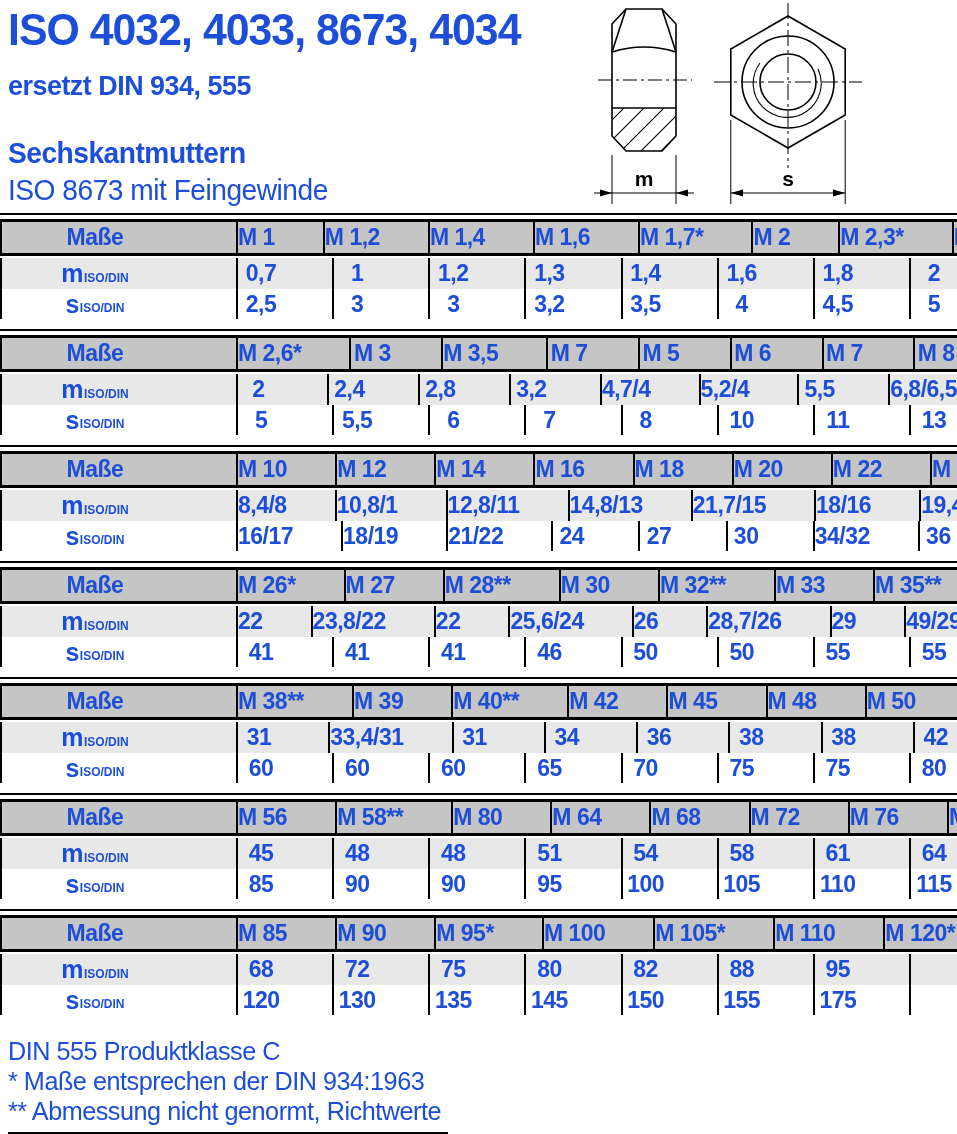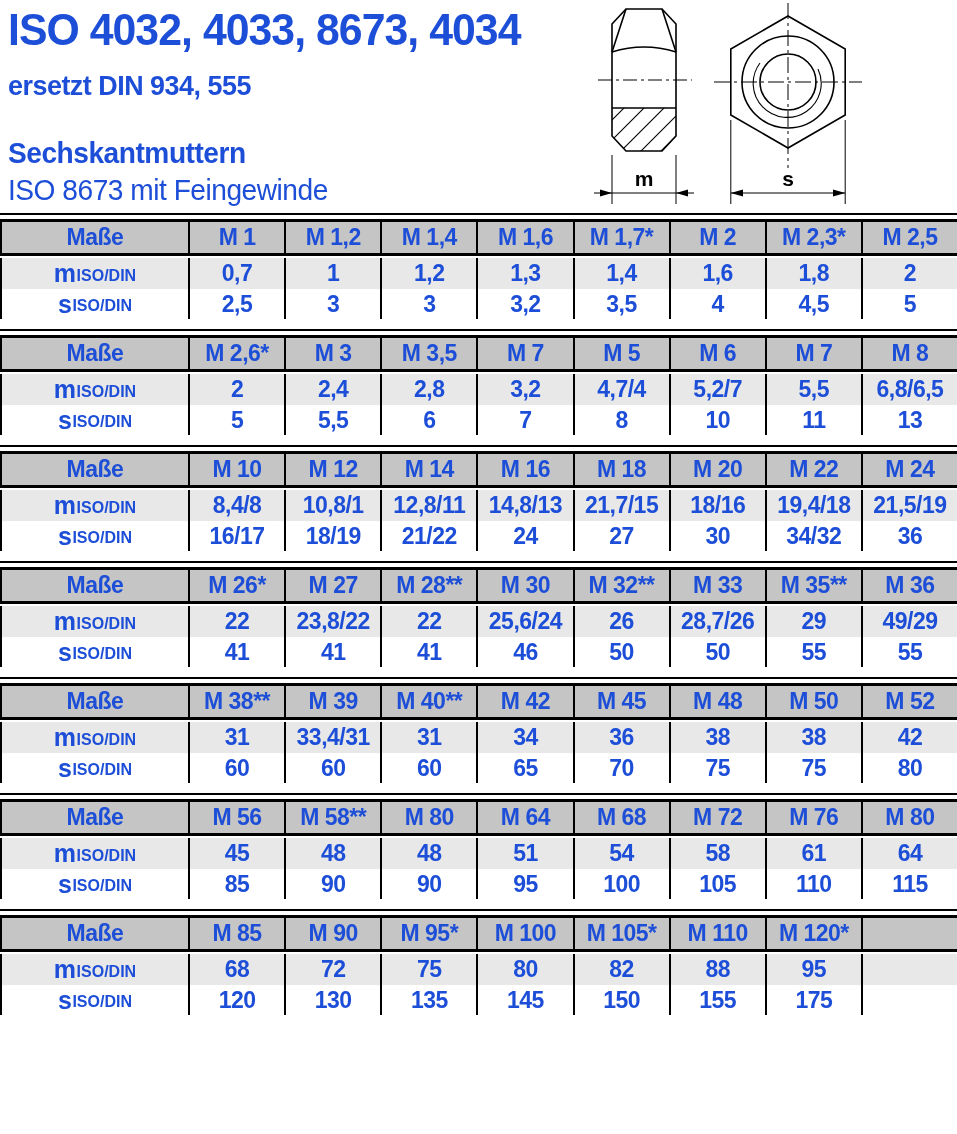--- a/index.html
+++ b/index.html
@@ -45,35 +45,35 @@
   .dim-text { font-family:"Liberation Sans", sans-serif; font-weight:700; font-size:21px; }
 
   
   .tables { position:absolute; left:0; top:213px; width:957px; }
   .dtable { margin-bottom:10px; }
   .rule { width:100%; background:#000; }
   .rule.thin  { height:2px; }
   .rule.thick { height:3px; }
   .gap4 { height:4px; }
   .gap2 { height:2px; }
-  .trow { display:grid; grid-template-columns:188px repeat(8, 1fr); align-items:stretch; }
+  .trow { display:grid; grid-template-columns:188px repeat(8, 1fr); align-items:stretch;gap:48px; }
   .trow.head { background:#c5c5c5; }
   .trow.mrow { background:#e8e8e8; }
   .trow.srow { background:#ffffff; }
   .cell {
     display:flex; align-items:center; justify-content:center;
     border-left:2px solid #000;
     font-size:23px; font-weight:700; letter-spacing:-.5px;
     height:31px; white-space:nowrap;
   }
   .trow.srow .cell { height:30px; }
   .trow .cell:first-child { border-left:2px solid #000; }
   .trow.head .cell { font-size:23px; }
   .label-base { font-size:25px; font-weight:700; }
-  .label-sub  { font-size:16px; font-weight:700; align-self:flex-end; margin-bottom:4px; margin-left:1px; letter-spacing:0; }
+  .label-sub  { font-size:12px; font-weight:700; align-self:flex-end; margin-bottom:4px; margin-left:1px; letter-spacing:0; }
 
   
   .footnotes { position:absolute; left:8px; top:1036px; width:600px; }
   .footnote { font-size:26px; font-weight:400; line-height:30px; letter-spacing:-.5px; white-space:nowrap;
               transform:scaleX(.97); transform-origin:left top; }
   .bottom-rule { margin-top:6px; width:440px; height:2px; background:#000; }
 </style>
 </head>
 <body>
 
@@ -202,21 +202,21 @@
         <div class="trow mrow">
           <div class="cell">
             <span class="label-base">m</span>
             <span class="label-sub">ISO/DIN</span>
           </div>
           <div class="cell">2</div>
           <div class="cell">2,4</div>
           <div class="cell">2,8</div>
           <div class="cell">3,2</div>
           <div class="cell">4,7/4</div>
-          <div class="cell">5,2/7</div>
+          <div class="cell">5,2/4</div>
           <div class="cell">5,5</div>
           <div class="cell">6,8/6,5</div>
         </div>
         <div class="trow srow">
           <div class="cell">
             <span class="label-base">s</span>
             <span class="label-sub">ISO/DIN</span>
           </div>
           <div class="cell">5</div>
           <div class="cell">5,5</div>
@@ -453,14 +453,20 @@
           <div class="cell">135</div>
           <div class="cell">145</div>
           <div class="cell">150</div>
           <div class="cell">155</div>
           <div class="cell">175</div>
           <div class="cell"></div>
         </div>
       </section>
     </main>
 
+  <div class="footnotes">
+    <div class="footnote">DIN 555 Produktklasse C</div>
+    <div class="footnote">* Maße entsprechen der DIN 934:1963</div>
+    <div class="footnote">** Abmessung nicht genormt, Richtwerte</div>
+    <div class="bottom-rule"></div>
+  </div>
 
 </div>
 
 </body></html>

